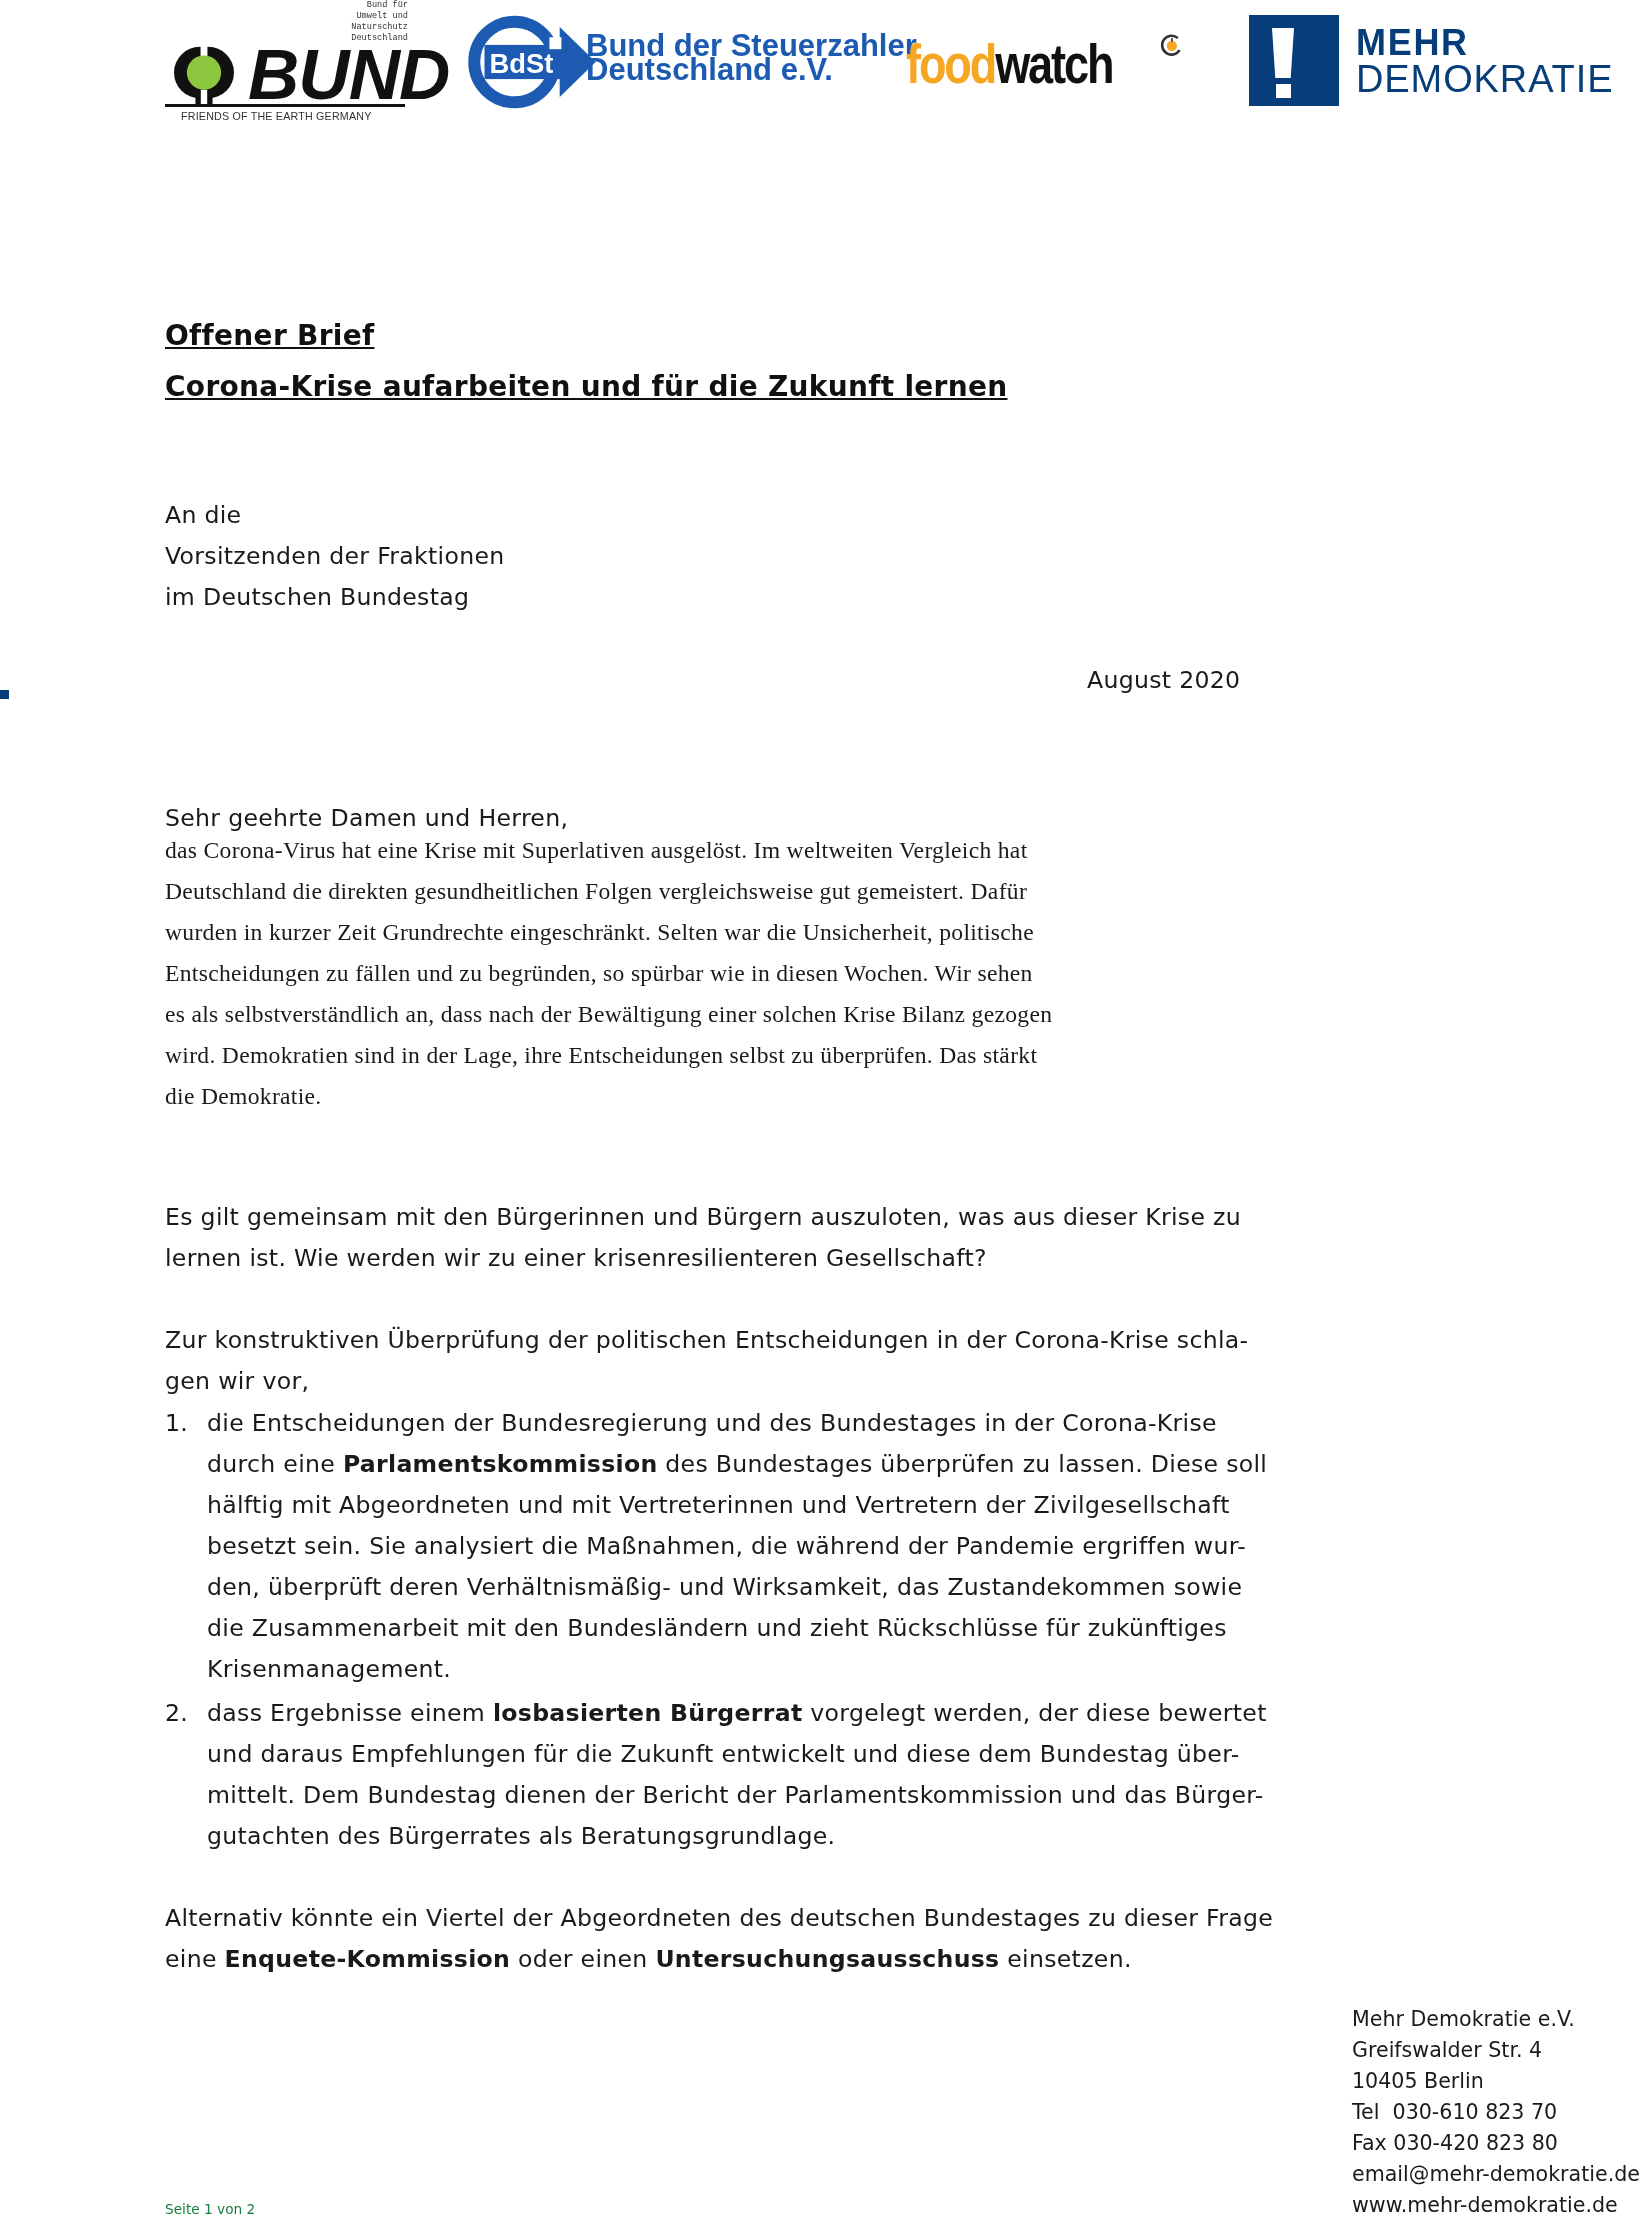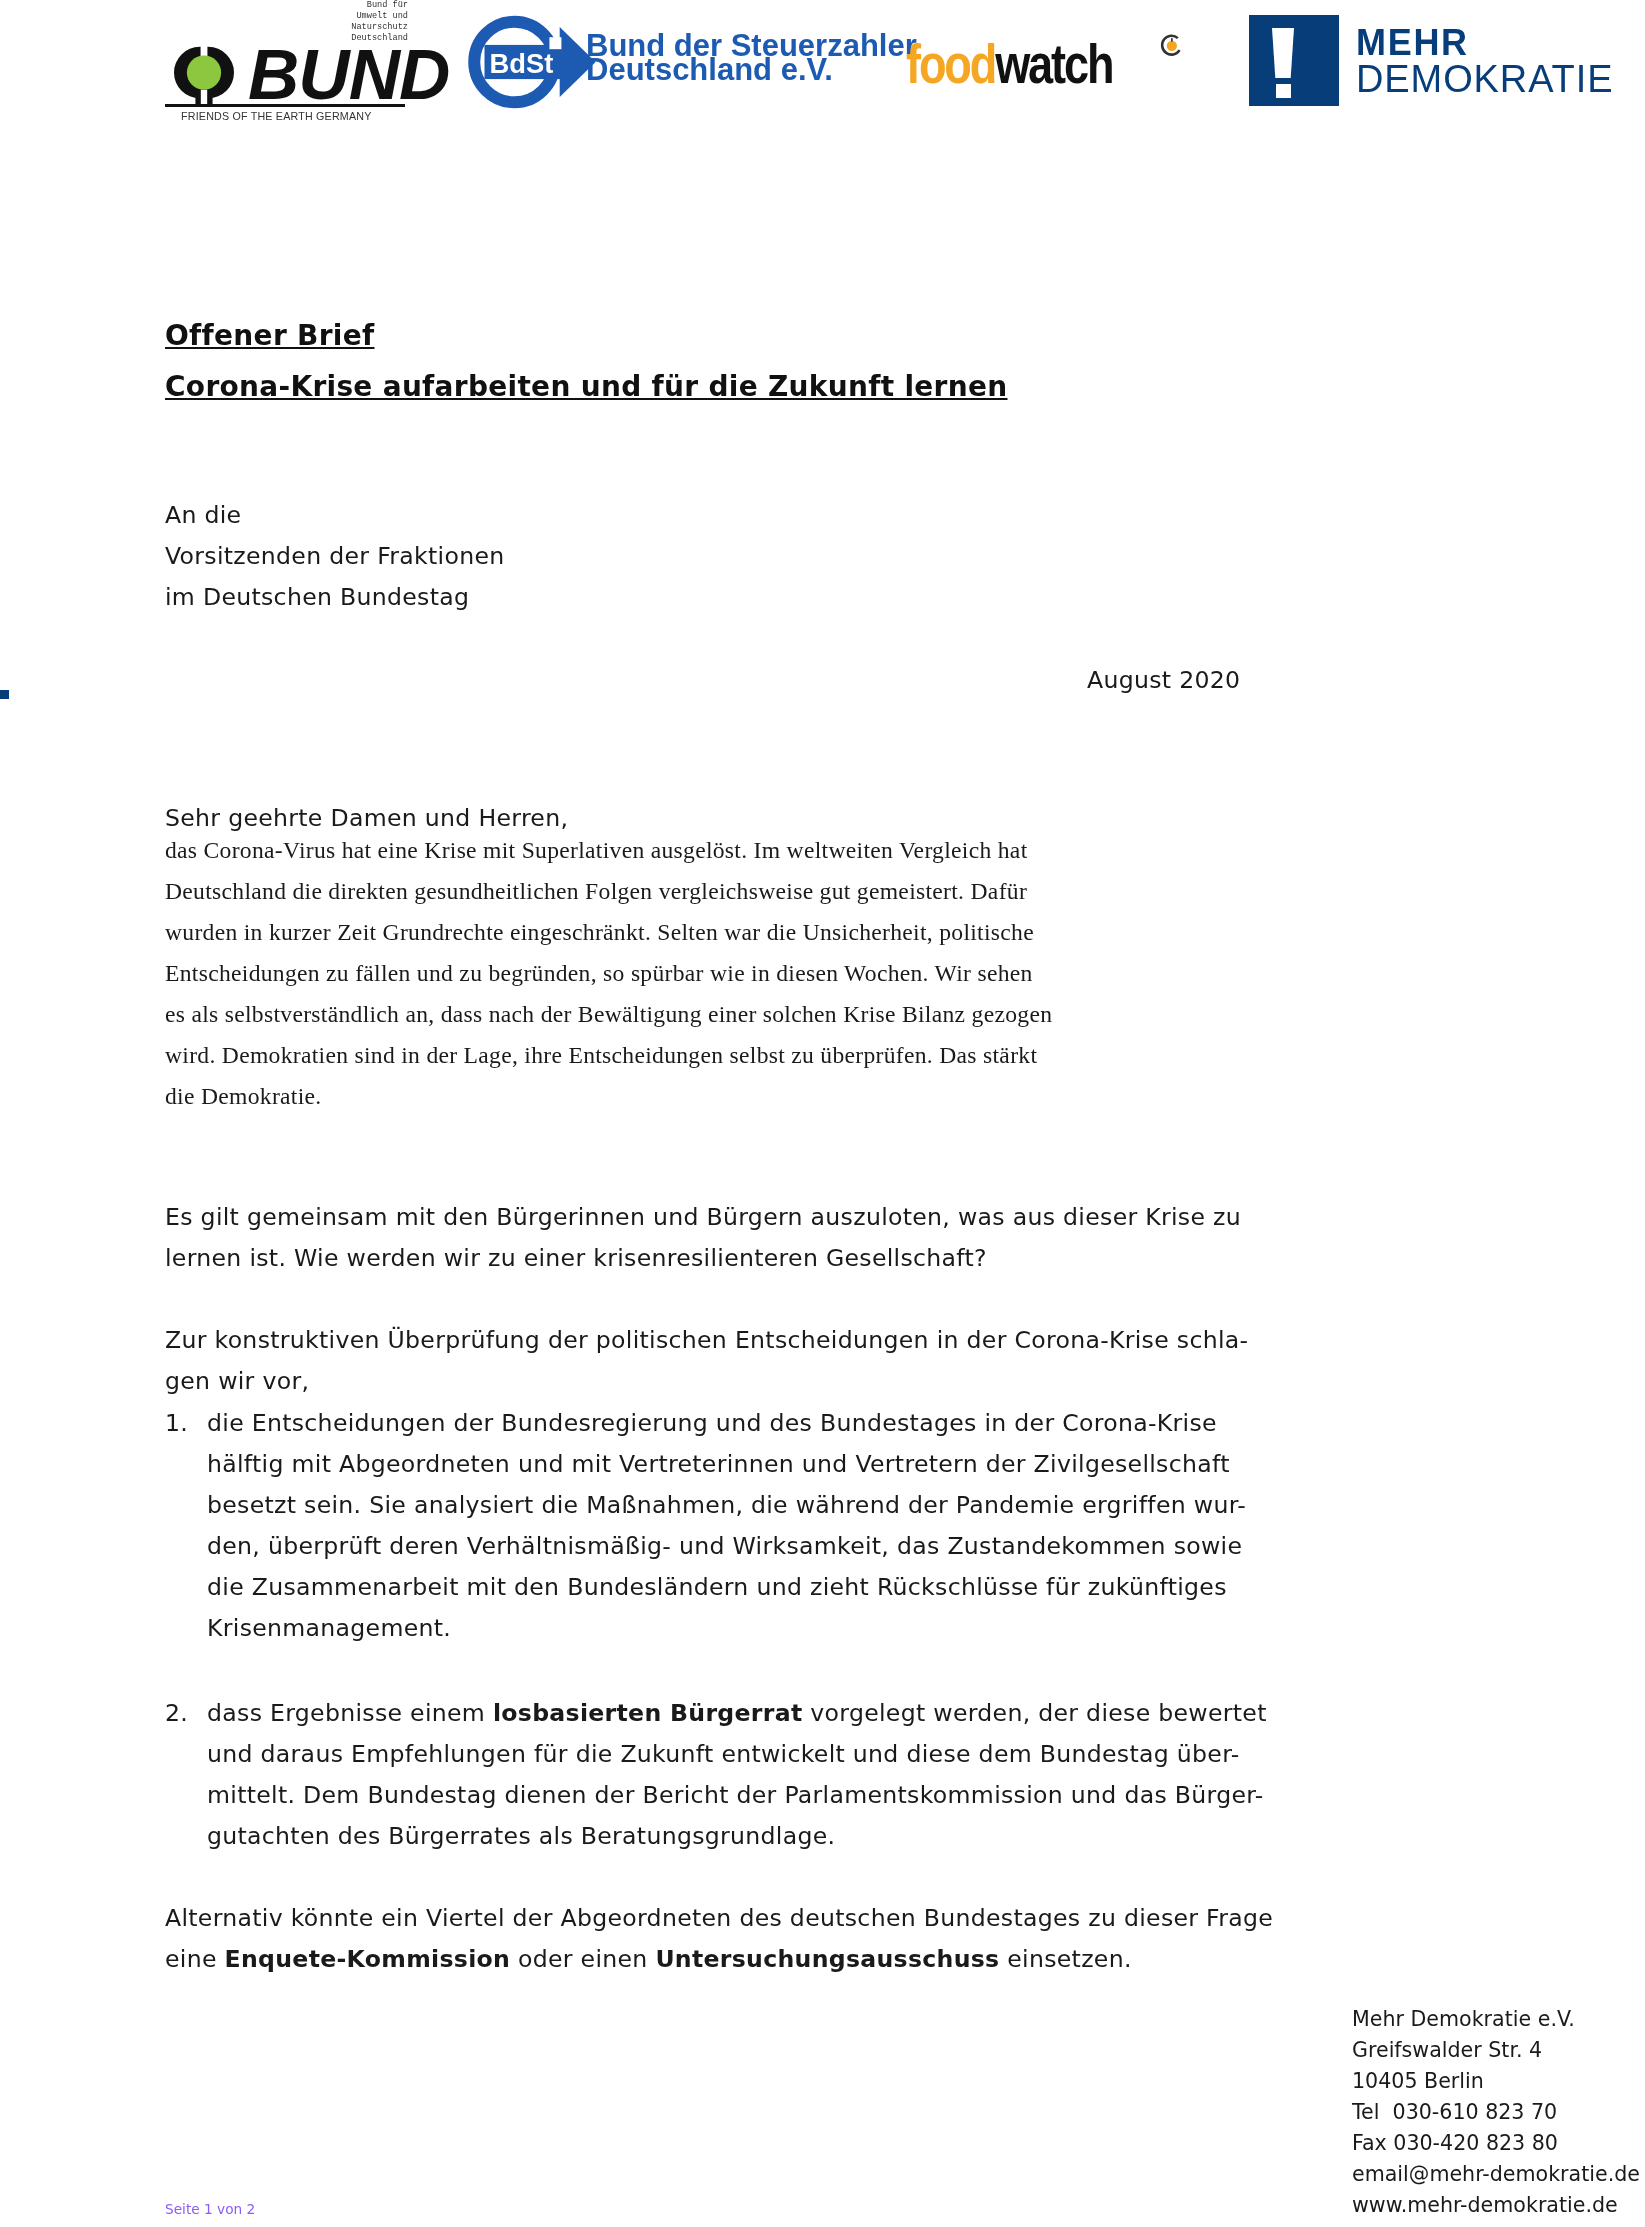--- a/index.html
+++ b/index.html
@@ -49,21 +49,21 @@
 
     .list-item { position: absolute; left: 165px; width: 1097px; }
     .list-num { position: absolute; left: 0; top: 0; font-size: 23.6px; line-height: 41px; }
     .list-body { position: absolute; left: 42px; top: 0; width: 1054px; }
 
     b { font-weight: bold; }
 
     .address { left: 1352px; top: 2004px; font-family: "DejaVu Sans", sans-serif;
       font-size: 20.6px; line-height: 31px; color: #1a1a1a; }
     .page-no { left: 165px; top: 2201px; font-family: "DejaVu Sans", sans-serif;
-      font-size: 13.7px; line-height: 17px; color: #8b5cf6; }
+      font-size: 13.7px; line-height: 17px; color: #15803d; }
   </style>
 </head>
 <body>
 
 <div>
 
   <div class="abs bund-small">
     <span class="line">Bund für</span>
     <span class="line">Umwelt und</span>
     <span class="line">Naturschutz</span>
@@ -141,20 +141,21 @@
 
 <div class="abs body-text" style="top:1320px;">
   <span class="line">Zur konstruktiven Überprüfung der politischen Entscheidungen in der Corona-Krise schla-</span>
   <span class="line">gen wir vor,</span>
 </div>
 
 <div class="list-item body-text" style="top:1403px;">
   <span class="list-num">1.</span>
   <div class="list-body">
     <span class="line">die Entscheidungen der Bundesregierung und des Bundestages in der Corona-Krise</span>
+    <span class="line"><span>durch eine </span><b>Parlamentskommission</b><span> des Bundestages überprüfen zu lassen. Diese soll</span></span>
     <span class="line">hälftig mit Abgeordneten und mit Vertreterinnen und Vertretern der Zivilgesellschaft</span>
     <span class="line">besetzt sein. Sie analysiert die Maßnahmen, die während der Pandemie ergriffen wur-</span>
     <span class="line">den, überprüft deren Verhältnismäßig- und Wirksamkeit, das Zustandekommen sowie</span>
     <span class="line">die Zusammenarbeit mit den Bundesländern und zieht Rückschlüsse für zukünftiges</span>
     <span class="line">Krisenmanagement.</span>
   </div>
 </div>
 
 <div class="list-item body-text" style="top:1693px;">
   <span class="list-num">2.</span>

